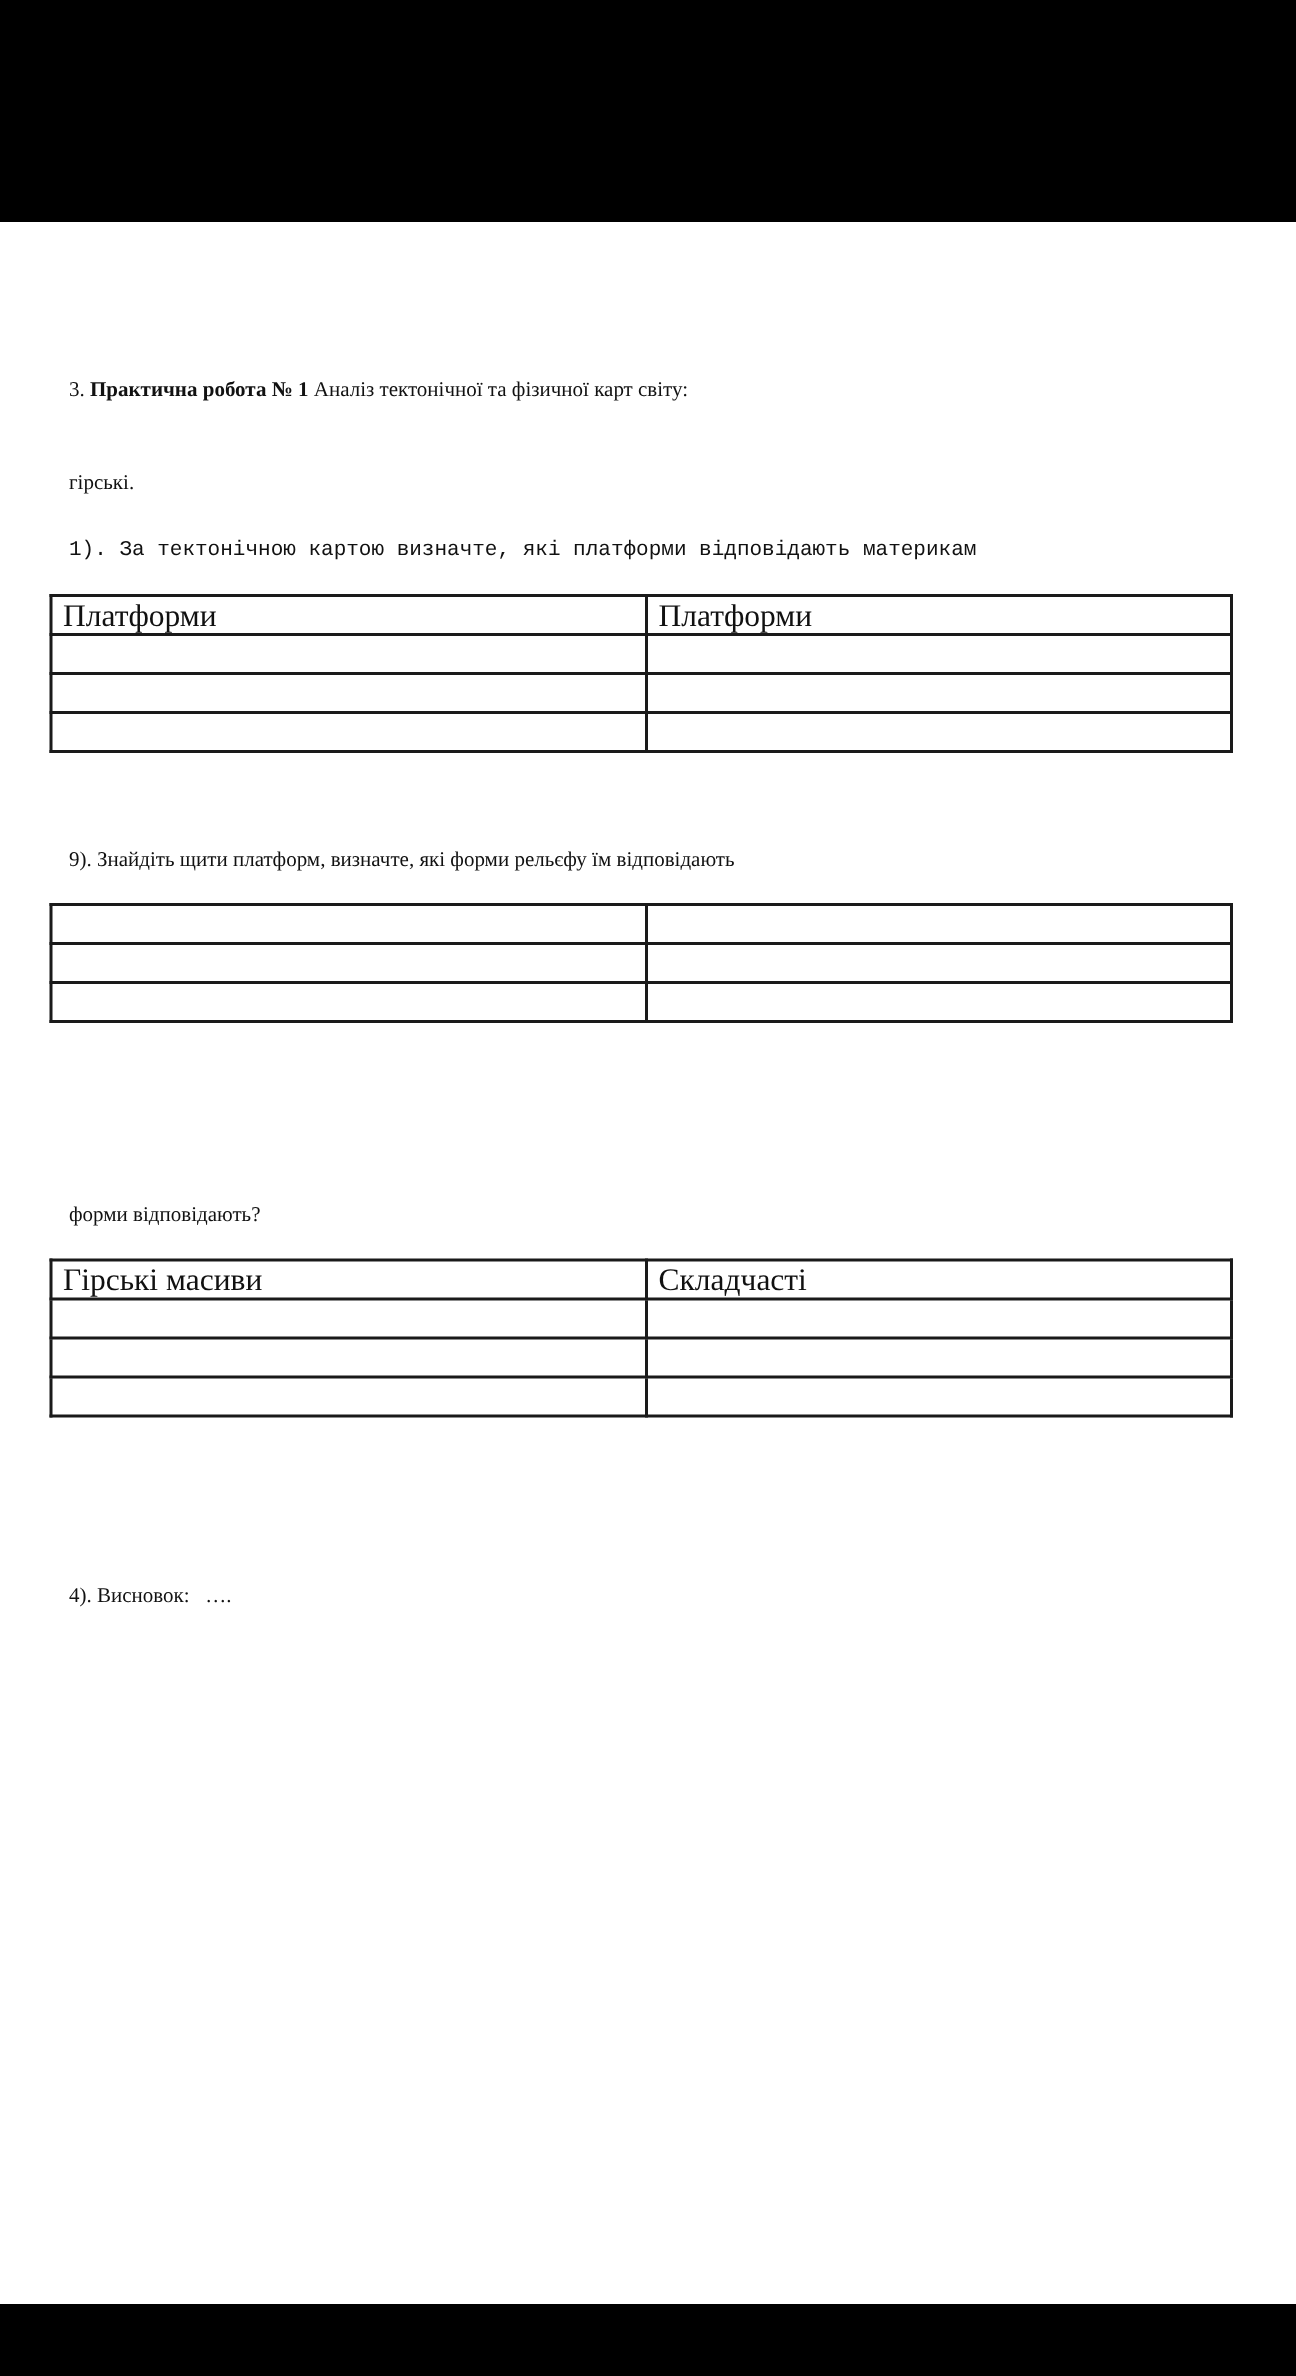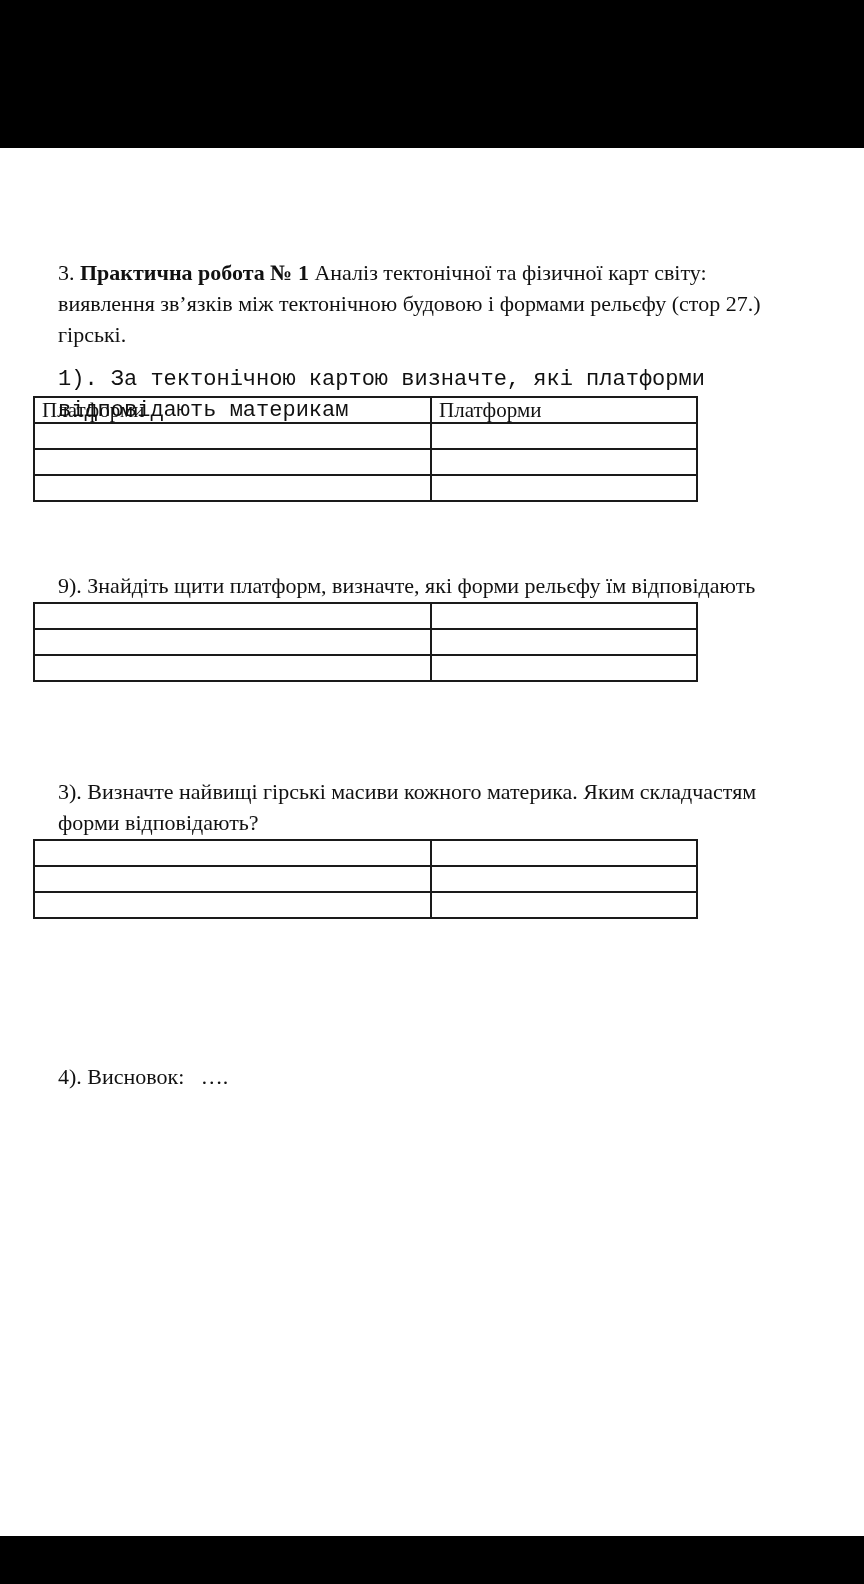--- a/index.html
+++ b/index.html
@@ -1,35 +1,35 @@
 <!DOCTYPE html>
 <html><head>
   <meta charset="utf-8">
   <style>
     html, body { margin: 0; padding: 0; }
     body { width: 864px; height: 1584px; background: #ffffff; position: relative; overflow: hidden;
            font-family: "Liberation Serif", "DejaVu Serif", serif; color: #111; }
     .top-bar { position: absolute; left: 0; top: 0; width: 864px; height: 148px; background: #000; }
     .bottom-bar { position: absolute; left: 0; top: 1536px; width: 864px; height: 48px; background: #000; }
-    .para { position: absolute; left: 42px; font-size: 22px; line-height: 31px; margin: 16px; width: 790px; }
+    .para { position: absolute; left: 42px; font-size: 14px; line-height: 31px; margin: 4px; width: 790px; }
     .para b { font-weight: bold; }
-    table.ws { position: absolute; left: 33px; width: 665px; border-collapse: collapse; table-layout: fixed; }
+    table.ws { position: absolute; left: 33px; width: 789px; border-collapse: collapse; table-layout: fixed; }
     table.ws td { border: 2px solid #1a1a1a; height: 24px; padding: 0 0 0 7px; font-size: 21px; line-height: 24px;
                   vertical-align: top; }
     table.ws td.c1 { width: 388px; }
   </style>
 </head>
 <body>
 
 <div class="top-bar"></div>
 
 <p class="para" style="top:241px;">
   <span>3.</span>
   <b>Практична робота № 1</b><span> Аналіз тектонічної та фізичної карт світу:</span><br>
-  <span>виявлення зв’язків між тектонічною будовою і формами рельєфу (стор 27.)</span><br>
+  <br>
   <span>гірські.</span>
 </p>
 
 <p class="para" style="top:348px;font-family:Liberation Mono, monospace;">1). За тектонічною картою визначте, які платформи відповідають материкам</p>
 
 <table class="ws" style="top:396px;">
   <tbody>
       <tr>
     <td class="c1">Платформи</td>
     <td>Платформи</td>
@@ -62,26 +62,30 @@
     <td></td>
   </tr>
   <tr>
     <td class="c1"></td>
     <td></td>
   </tr>
 </tbody>
   </table>
 
 <p class="para" style="top:760px;">
-  <span>3).  Визначте найвищі гірські масиви кожного материка. Яким складчастям</span><br>
+  <br>
   <span>форми відповідають?</span>
 </p>
 
 <table class="ws" style="top:839px;">
   <tbody>
+      <tr>
+    <td class="c1">Гірські масиви</td>
+    <td>Складчасті</td>
+  </tr>
   <tr>
     <td class="c1"></td>
     <td></td>
   </tr>
   <tr>
     <td class="c1"></td>
     <td></td>
   </tr>
   <tr>
     <td class="c1"></td>

